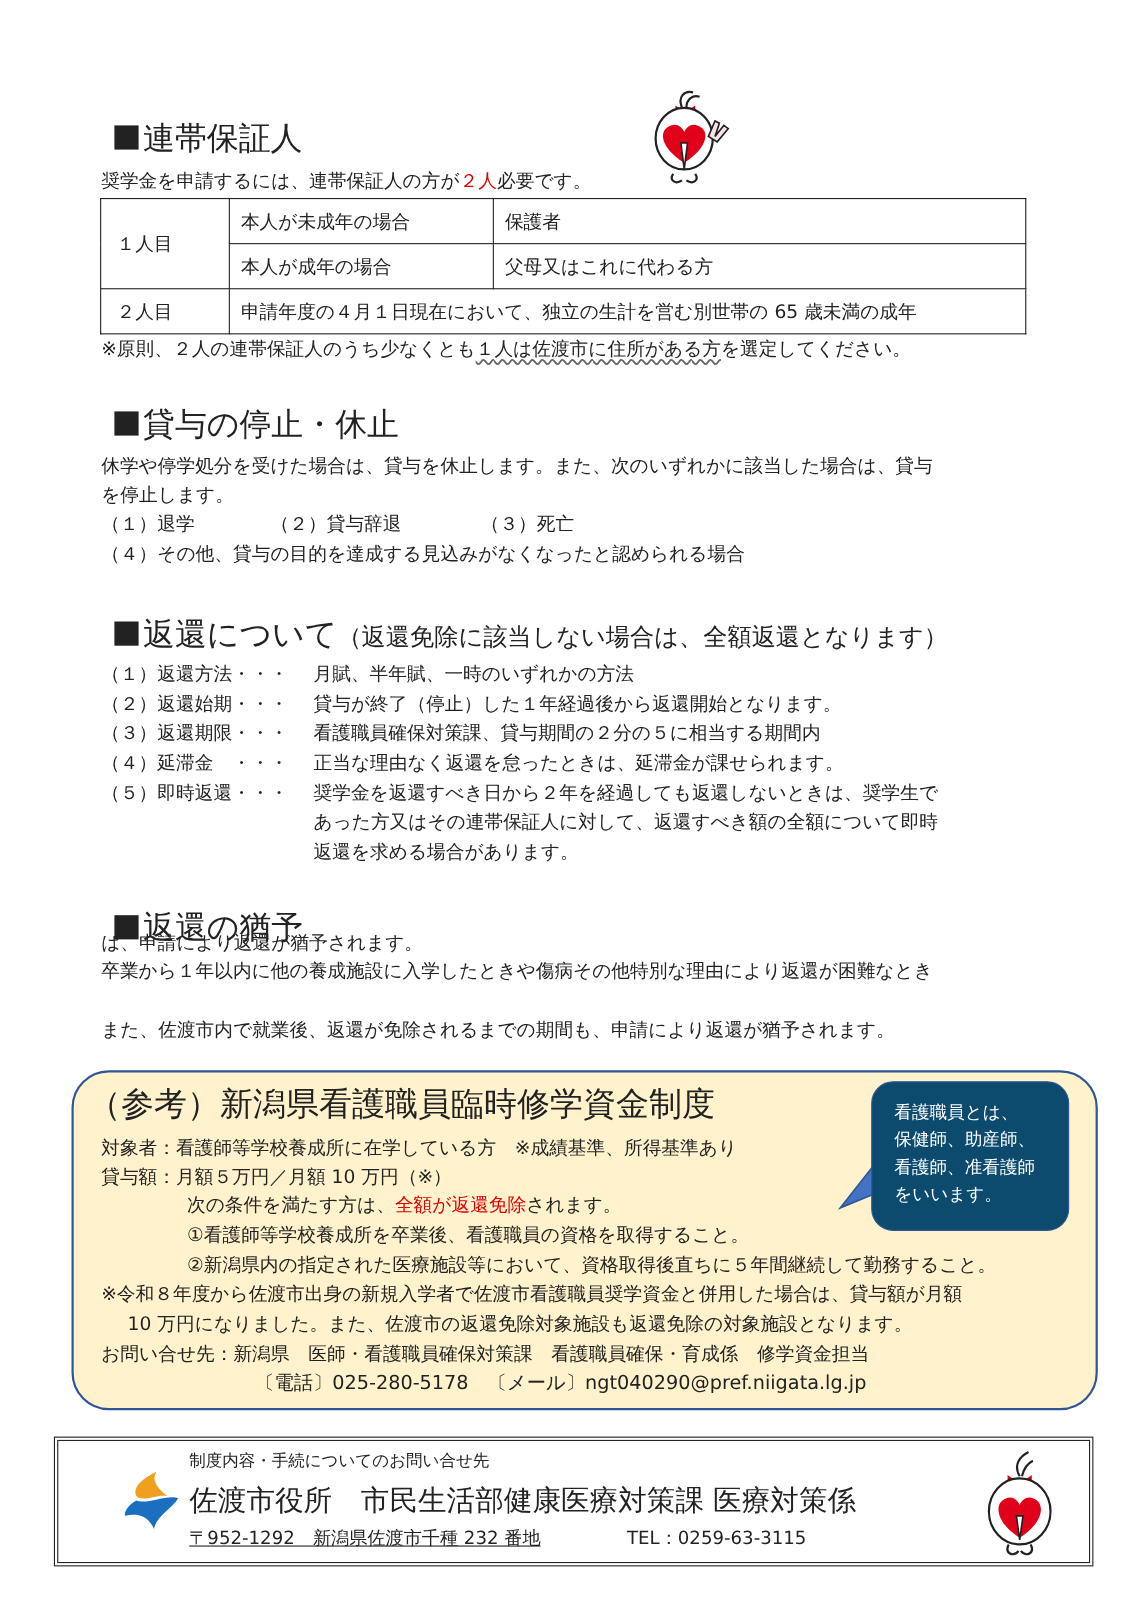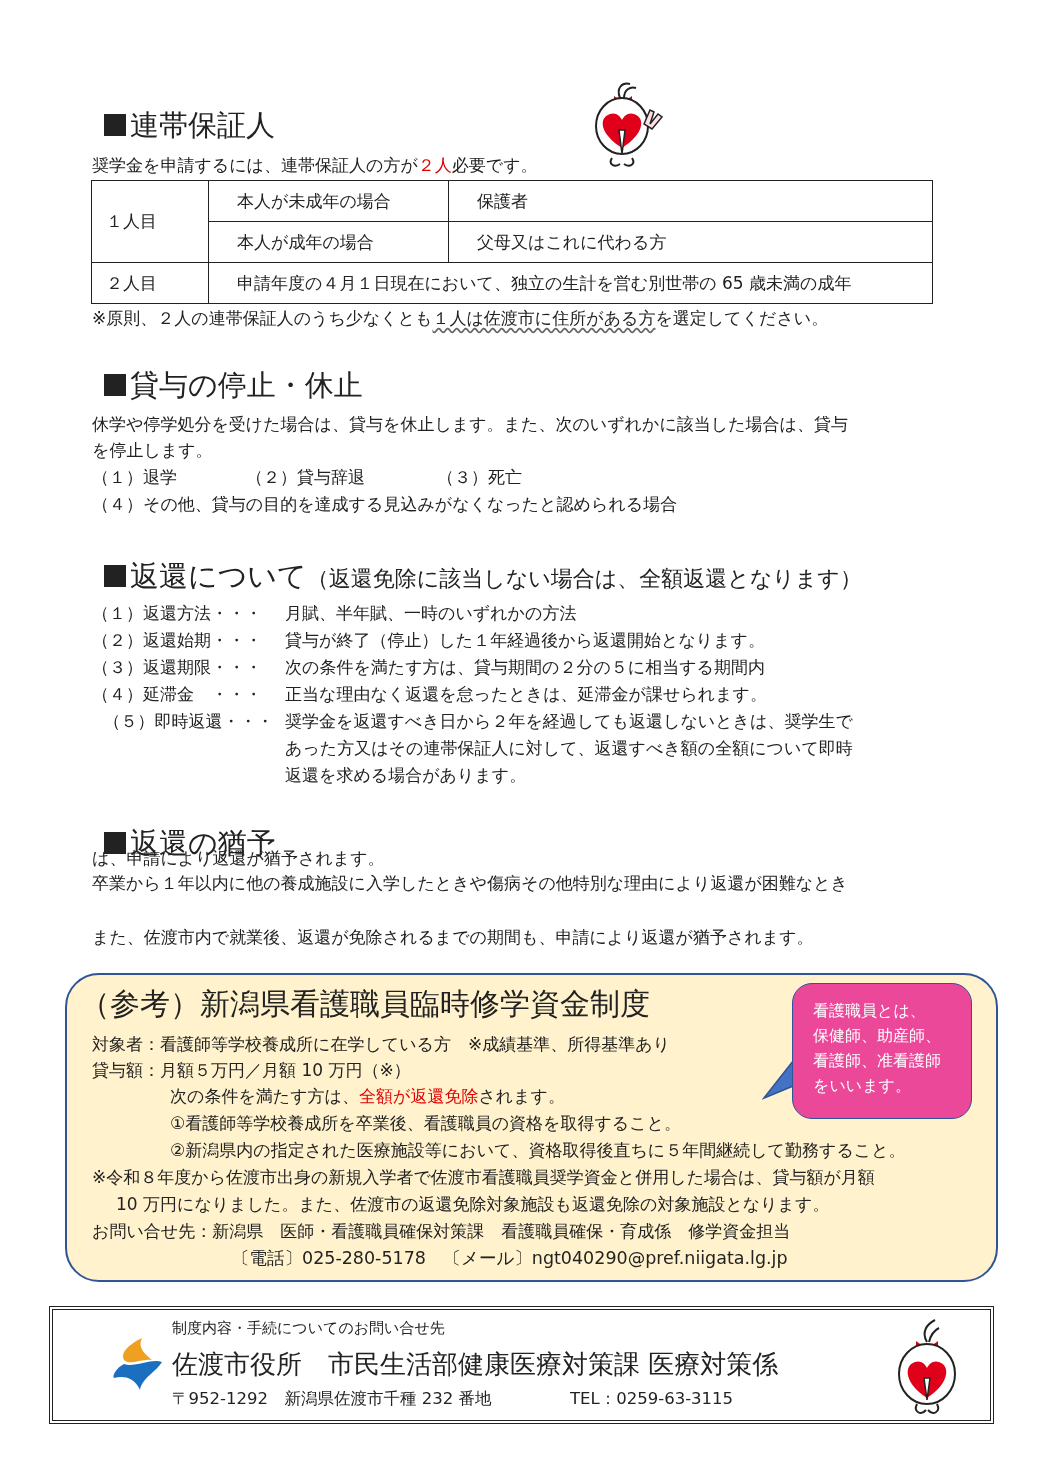--- a/index.html
+++ b/index.html
@@ -8,30 +8,30 @@
   .abs { position: absolute; }
   .h2 { font-size: 29px; color: #222; letter-spacing: 0px; white-space: nowrap; line-height: 1; padding-left: 28px; }
   .h2 .sq { display: inline-block; width: 22px; height: 22px; background: #222; margin-right: 4px; vertical-align: -1px; }
   .h2 .sub { font-size: 22px; }
   .p { font-size: 17px; line-height: 26.5px; white-space: nowrap; color: #222; }
   .red { color: #e00000; }
   .uwave { text-decoration: underline; text-decoration-style: wavy; text-decoration-color: #666; text-underline-offset: 3px; }
 
   
   table.gt { position: absolute; left: 91px; top: 180px; width: 842px; border-collapse: collapse; font-size: 17px; }
-  table.gt td { border: 1.5px solid #222; padding: 0 28px; height: 41px; white-space: nowrap; }
+  table.gt td { border: 1.5px solid #222; padding: 0 10px; height: 41px; white-space: nowrap; }
   table.gt td.c1 { width: 117px; padding-left: 14px; }
   table.gt td.c2 { width: 240px; }
 
   
   .mascot { position: absolute; }
 
   
   .refbox { position: absolute; left: 65px; top: 973px; width: 933px; height: 309px; background: #fff2cc; border: 2px solid #2f5597; border-radius: 34px; }
-  .bubble { position: absolute; left: 792px; top: 983px; width: 180px; height: 136px; background: #ec4899; border: 1.5px solid #2f5597; border-radius: 20px; color: #fff; font-size: 16px; line-height: 25px; padding: 14px 0 0 20px; }
+  .bubble { position: absolute; left: 792px; top: 983px; width: 180px; height: 136px; background: #0c4a6e; border: 1.5px solid #2f5597; border-radius: 20px; color: #fff; font-size: 16px; line-height: 25px; padding: 14px 0 0 20px; }
   .bubble-tail { position: absolute; left: 762px; top: 1040px; }
 
   
   .footbox { position: absolute; left: 49px; top: 1306px; width: 945px; height: 118px; border: 4px double #222; }
 </style>
 </head>
 <body>
 
 <div class="abs h2" style="left:76px; top:111px;">
   <span class="sq"></span><span>連帯保証人</span>
@@ -87,26 +87,26 @@
   <span class="sq"></span><span>返還について</span><span class="sub">（返還免除に該当しない場合は、全額返還となります）</span>
 </div>
 
 <div class="abs p" style="left:92px; top:600px;">
   <span style="display:inline-block; width:193px;">（１）返還方法・・・</span><span>月賦、半年賦、一時のいずれかの方法</span>
 </div>
 <div class="abs p" style="left:92px; top:627px;">
   <span style="display:inline-block; width:193px;">（２）返還始期・・・</span><span>貸与が終了（停止）した１年経過後から返還開始となります。</span>
 </div>
 <div class="abs p" style="left:92px; top:654px;">
-  <span style="display:inline-block; width:193px;">（３）返還期限・・・</span><span>次の条件を満たす方は、貸与期間の２分の５に相当する期間内</span>
+  <span style="display:inline-block; width:193px;">（３）返還期限・・・</span><span>看護職員確保対策課、貸与期間の２分の５に相当する期間内</span>
 </div>
 <div class="abs p" style="left:92px; top:681px;">
   <span style="display:inline-block; width:193px;">（４）延滞金　・・・</span><span>正当な理由なく返還を怠ったときは、延滞金が課せられます。</span>
 </div>
-<div class="abs p" style="left:92px; top:708px;text-align:center;">
+<div class="abs p" style="left:92px; top:708px;">
   <span style="display:inline-block; width:193px;">（５）即時返還・・・</span><span>奨学金を返還すべき日から２年を経過しても返還しないときは、奨学生で</span>
 </div>
 <div class="abs p" style="left:285px; top:735px;">あった方又はその連帯保証人に対して、返還すべき額の全額について即時</div>
 <div class="abs p" style="left:285px; top:762px;">返還を求める場合があります。</div>
 
 <div class="abs h2" style="left:76px; top:829px;">
   <span class="sq"></span><span>返還の猶予</span>
 </div>
 <div class="abs p" style="left:92px; top:870px;">卒業から１年以内に他の養成施設に入学したときや傷病その他特別な理由により返還が困難なとき</div>
 <div class="abs p" style="left:92px; top:845px;">は、申請により返還が猶予されます。</div>
@@ -139,21 +139,21 @@
 
 <div class="footbox"></div>
 <div class="abs" style="left:172px; top:1319px; font-size:15px; white-space:nowrap;">制度内容・手続についてのお問い合せ先</div>
 
 <svg class="abs" style="left:112px; top:1338px;" width="54" height="52" viewBox="0 0 54 52">
   <path d="M30 0 C18 6 8 14 12 22 C18 28 30 20 40 22 C30 14 26 8 30 0 Z" fill="#f0a020"></path>
   <path d="M50 24 C40 20 22 30 12 26 C4 30 0 38 2 40 C10 38 22 38 28 52 C30 40 44 34 50 24 Z" fill="#1a6fc0"></path>
 </svg>
 
 <div class="abs" style="left:172px; top:1347px; font-size:26px; white-space:nowrap; color:#222;">佐渡市役所　市民生活部健康医療対策課 医療対策係</div>
-<div class="abs" style="left:172px; top:1388px; font-size:16.5px; white-space:nowrap;">〒952-1292　新潟県佐渡市千種 232 番地</div>
+<div class="abs" style="left:172px; top:1388px; font-size:16.5px; white-space:nowrap;text-decoration:underline;">〒952-1292　新潟県佐渡市千種 232 番地</div>
 <div class="abs" style="left:570px; top:1388px; font-size:16.5px; white-space:nowrap;">TEL：0259-63-3115</div>
 
 <svg class="mascot" style="left:893px; top:1318px;" width="72" height="100" viewBox="0 0 72 100">
   <path d="M34 24 C28 14 34 6 42 2 M36 24 C38 16 42 12 46 10" stroke="#222" stroke-width="2" fill="none"></path>
   <path d="M30 28 l-7 -5 v10 z M38 28 l7 -5 v10 z" fill="#e00000"></path>
   <ellipse cx="34" cy="56" rx="28" ry="30" fill="#fff" stroke="#222" stroke-width="2"></ellipse>
   <path d="M34 80 C12 66 10 48 22 44 C28 42 32 46 34 50 C36 46 40 42 46 44 C58 48 56 66 34 80 Z" fill="#e0001a"></path>
   <path d="M31 60 L34 82 L37 60 Z" fill="#fff" stroke="#222" stroke-width="1.5"></path>
   <path d="M24 86 c-4 8 4 12 9 6 M44 86 c4 8 -4 12 -9 6" stroke="#222" stroke-width="2" fill="none"></path>
 </svg>

